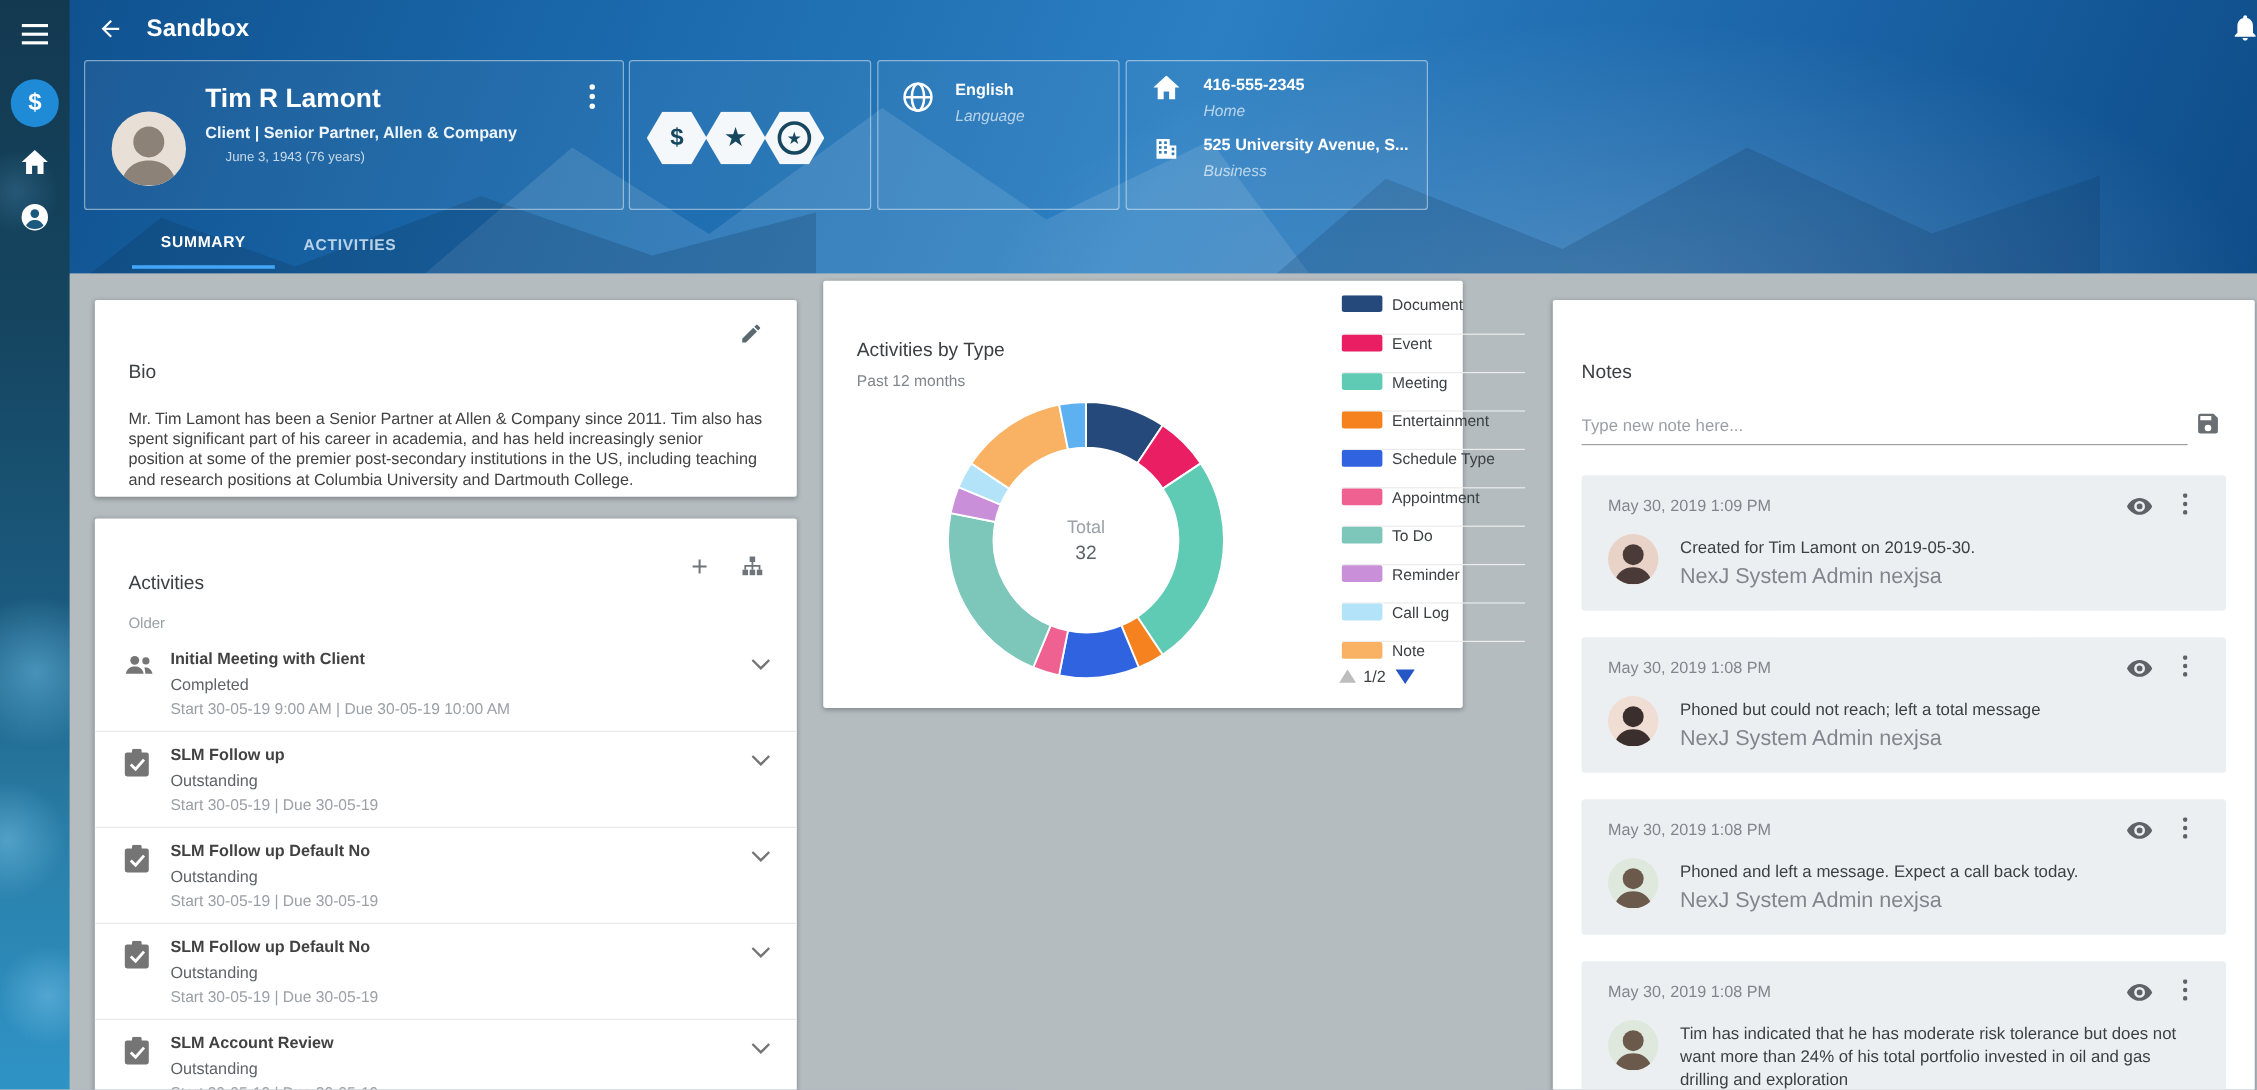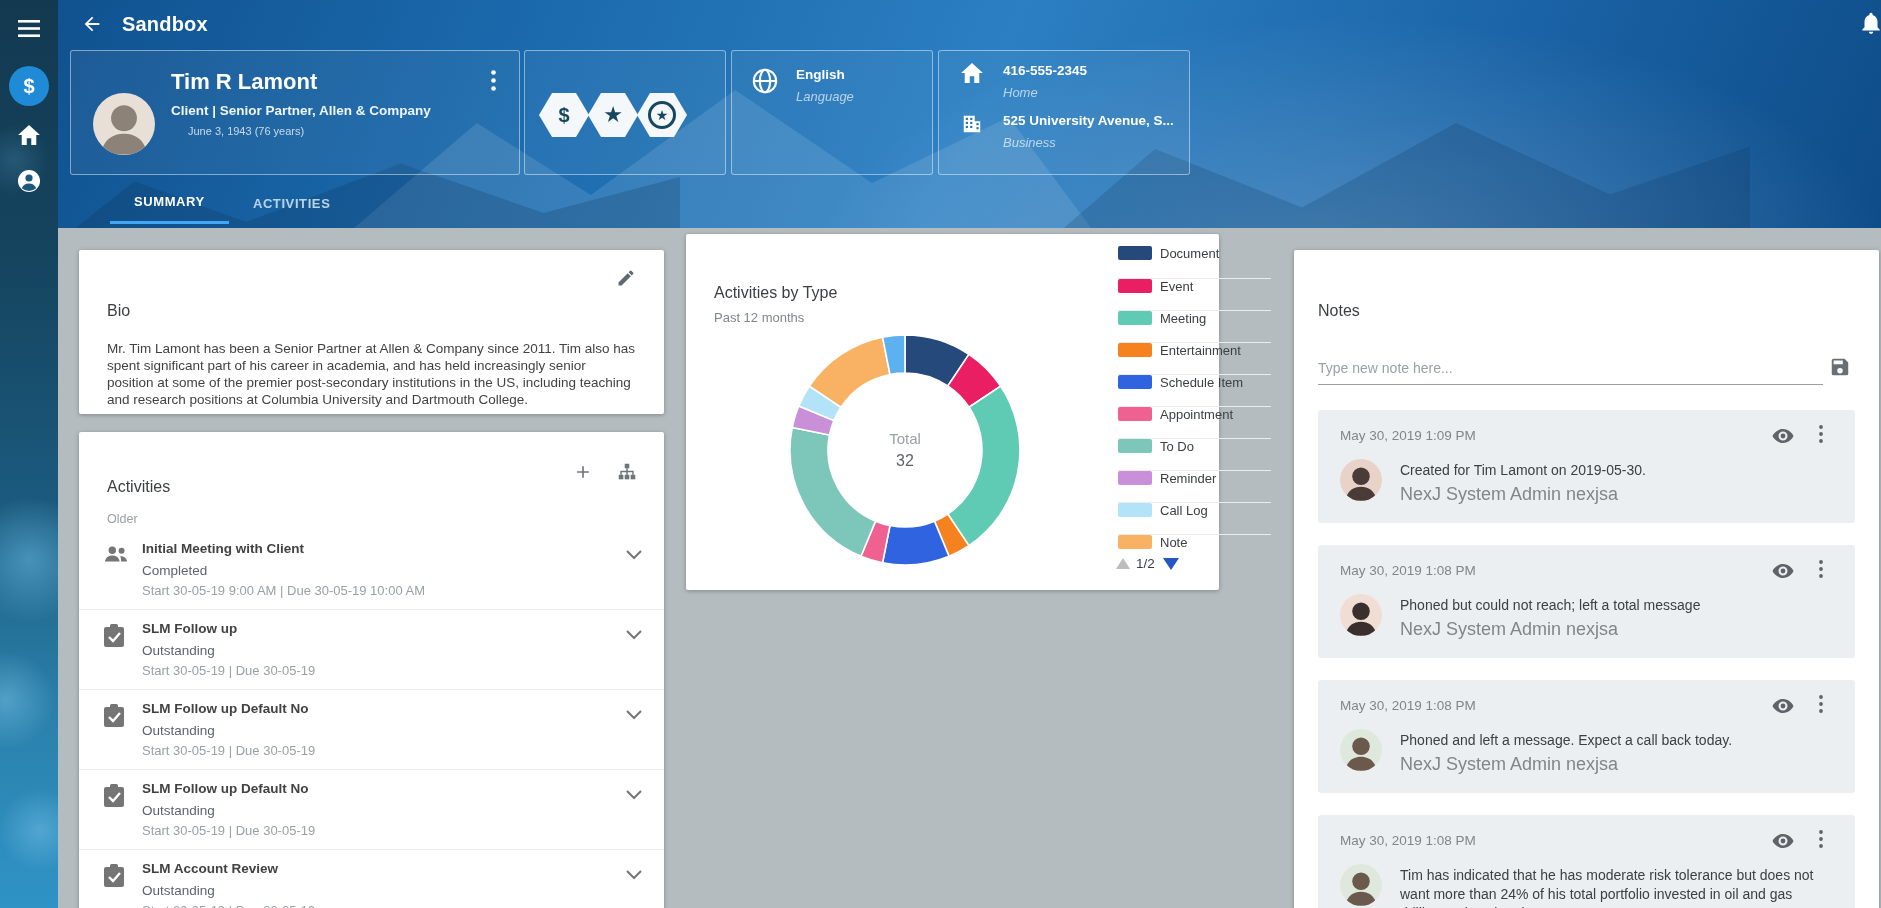--- a/index.html
+++ b/index.html
@@ -104,21 +104,21 @@
   .lg-swatch { width:34px; height:14px; border-radius:2px; flex:0 0 auto; }
   .lg-label { margin-left:8px; font-size:13px; color:#3c4043; white-space:nowrap; }
   .lg-pager { position:absolute; left:430px; top:322px; display:flex; align-items:center; }
   .tri-up { width:0; height:0; border-left:7px solid transparent; border-right:7px solid transparent; border-bottom:11px solid #bdbdbd; cursor:pointer; }
   .tri-down { width:0; height:0; border-left:8px solid transparent; border-right:8px solid transparent; border-top:12px solid #2456c4; cursor:pointer; margin-left:6px; }
   .pg-txt { margin:0 2px 0 6px; font-size:13.5px; color:#3c4043; }
   .donut-center-label { font-size:15px; fill:#9aa0a6; }
   .donut-center-total { font-size:16px; fill:#5f6368; }
 
   .notes-card { left:1236px; top:22px; width:585px; height:700px; padding:22px 24px; }
-  .note-input-row { position:relative; margin-top:36px; height:32px; }
+  .note-input-row { position:relative; margin-top:22px; height:32px; }
   .note-input { width:505px; border:none; outline:none; background:transparent; font-family:"Liberation Sans",sans-serif;
                 font-size:14px; color:#3c4043; border-bottom:1px solid #9e9e9e; padding:4px 0 8px 0; }
   .note-input::placeholder { color:#9aa0a6; }
   .save-btn { position:absolute; right:2px; top:0; width:24px; height:24px; color:#6a6f73; cursor:pointer; }
   .note { background:#eceff1; border-radius:3px; padding:18px 22px; margin-top:22px; position:relative; }
   .note-date { font-size:13.5px; color:#80868b; }
   .note-actions { position:absolute; right:18px; top:14px; display:flex; align-items:center; }
   .eye-btn { width:26px; height:26px; color:#5f6368; cursor:pointer; margin-right:22px; }
   .note-kebab { width:18px; height:24px; color:#5f6368; cursor:pointer; }
   .note-body { display:flex; margin-top:16px; }
@@ -433,21 +433,21 @@
         <div class="lg-row">
             <span class="lg-swatch" style="background-color: rgb(95, 203, 180);"></span>
             <span class="lg-label">Meeting</span>
           </div>
         <div class="lg-row">
             <span class="lg-swatch" style="background-color: rgb(245, 130, 31);"></span>
             <span class="lg-label">Entertainment</span>
           </div>
         <div class="lg-row">
             <span class="lg-swatch" style="background-color: rgb(47, 99, 224);"></span>
-            <span class="lg-label">Schedule Item</span>
+            <span class="lg-label">Schedule Type</span>
           </div>
         <div class="lg-row">
             <span class="lg-swatch" style="background-color: rgb(238, 97, 145);"></span>
             <span class="lg-label">Appointment</span>
           </div>
         <div class="lg-row">
             <span class="lg-swatch" style="background-color: rgb(124, 198, 186);"></span>
             <span class="lg-label">To Do</span>
           </div>
         <div class="lg-row">

